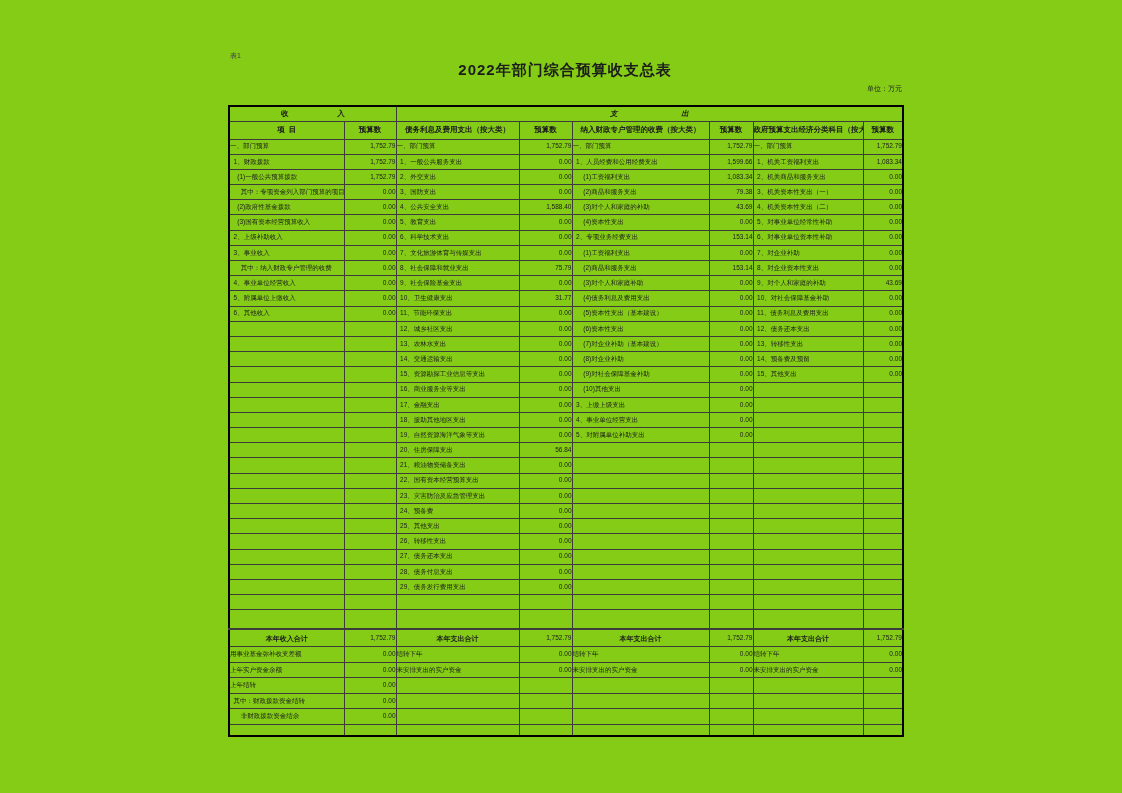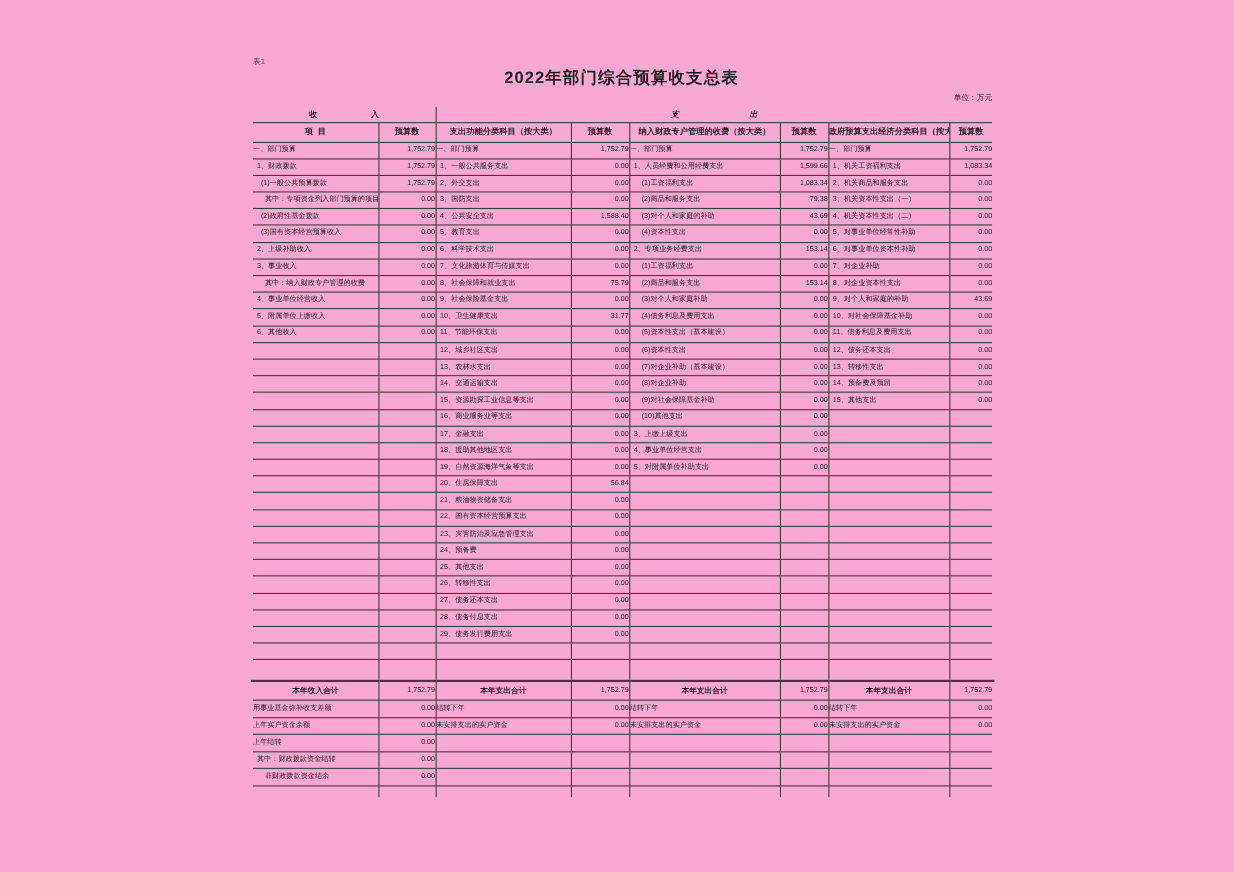--- a/index.html
+++ b/index.html
@@ -1,23 +1,23 @@
 <!DOCTYPE html>
 <html><head>
 <meta charset="utf-8">
 <style>
   html,body{margin:0;padding:0;background:#e8e8e8;}
-  .sheet{position:relative;width:1122px;height:793px;background:#f9a8d4;
+  .sheet{position:relative;width:1122px;height:793px;background:#84cc16;
          font-family:"Liberation Sans","DejaVu Sans",sans-serif;color:#1c1c1c;margin:0 auto;overflow:hidden;}
   .sheet-label{position:absolute;left:230px;top:51px;font-size:7px;color:#444;}
   .page-title{position:absolute;left:228px;top:61px;width:674px;text-align:center;
               font-size:15px;font-weight:bold;letter-spacing:1px;}
   .unit-note{position:absolute;left:228px;top:84px;width:674px;text-align:right;font-size:7px;}
-  table.budget{position:absolute;left:228px;top:95px;width:674px;border-collapse:collapse;
-               table-layout:fixed;border:2px solid #f9a8d4;}
+  table.budget{position:absolute;left:228px;top:105px;width:674px;border-collapse:collapse;
+               table-layout:fixed;border:2px solid #000000;}
   table.budget th,table.budget td{border:1px solid #3c3c3c;overflow:hidden;padding:0;}
   thead th{font-size:7.5px;font-weight:bold;white-space:pre;text-align:center;}
   tr.h1{height:15px;}
   tr.h2{height:18px;}
   .spread-income{letter-spacing:6.5em;margin-right:-6.5em;}
   .spread-exp{letter-spacing:8.5em;margin-right:-8.5em;font-style:italic;}
   tbody tr{height:15.2px;}
   tbody tr.empty-tall{height:19px;}
   tbody td{font-size:6.5px;line-height:1;}
   td.lbl{text-align:left;padding-left:2px;white-space:pre;}
@@ -48,21 +48,21 @@
         <col style="width:40px">
     </colgroup>
     <thead>
       <tr class="h1">
         <th colspan="2"><span class="spread-income">收入</span></th>
         <th colspan="6"><span class="spread-exp">支出</span></th>
       </tr>
       <tr class="h2">
         <th>项  目</th>
         <th>预算数</th>
-        <th>支出功能分类科目（按大类）</th>
+        <th>债务利息及费用支出（按大类）</th>
         <th>预算数</th>
         <th>纳入财政专户管理的收费（按大类）</th>
         <th>预算数</th>
         <th>政府预算支出经济分类科目（按大类）</th>
         <th>预算数</th>
       </tr>
     </thead>
     <tbody>
         <tr>
           <td class="lbl">一、部门预算</td>

